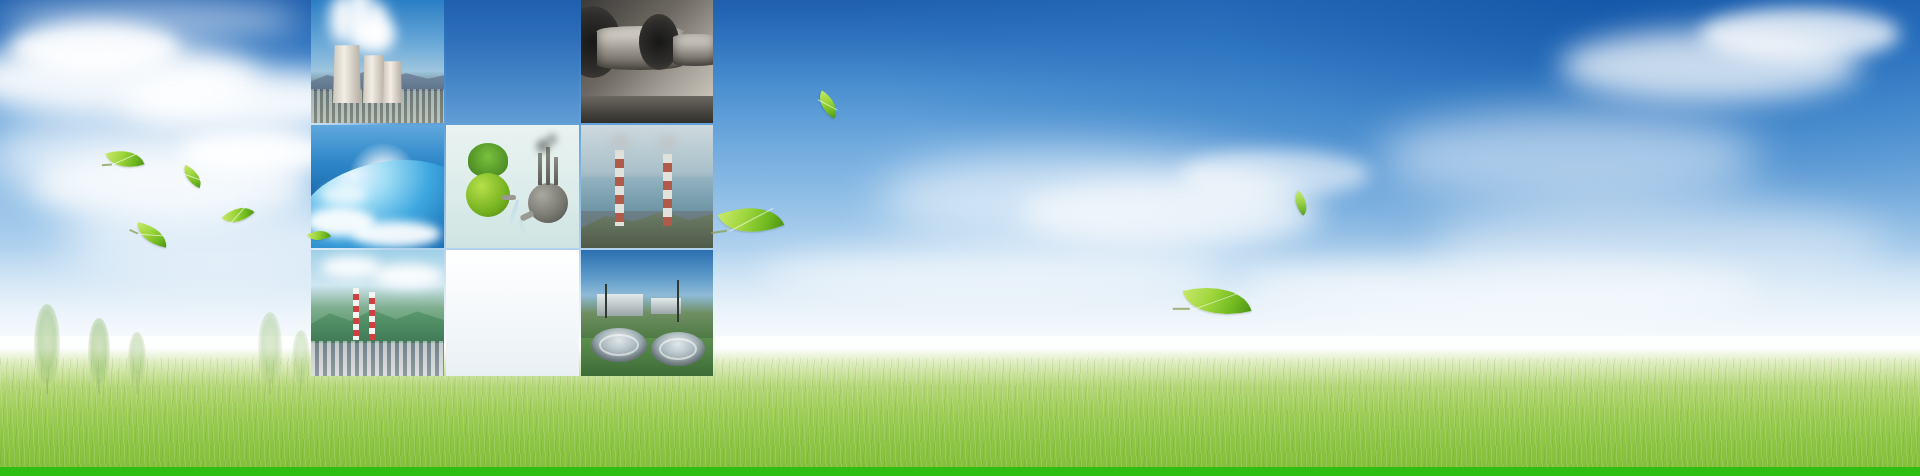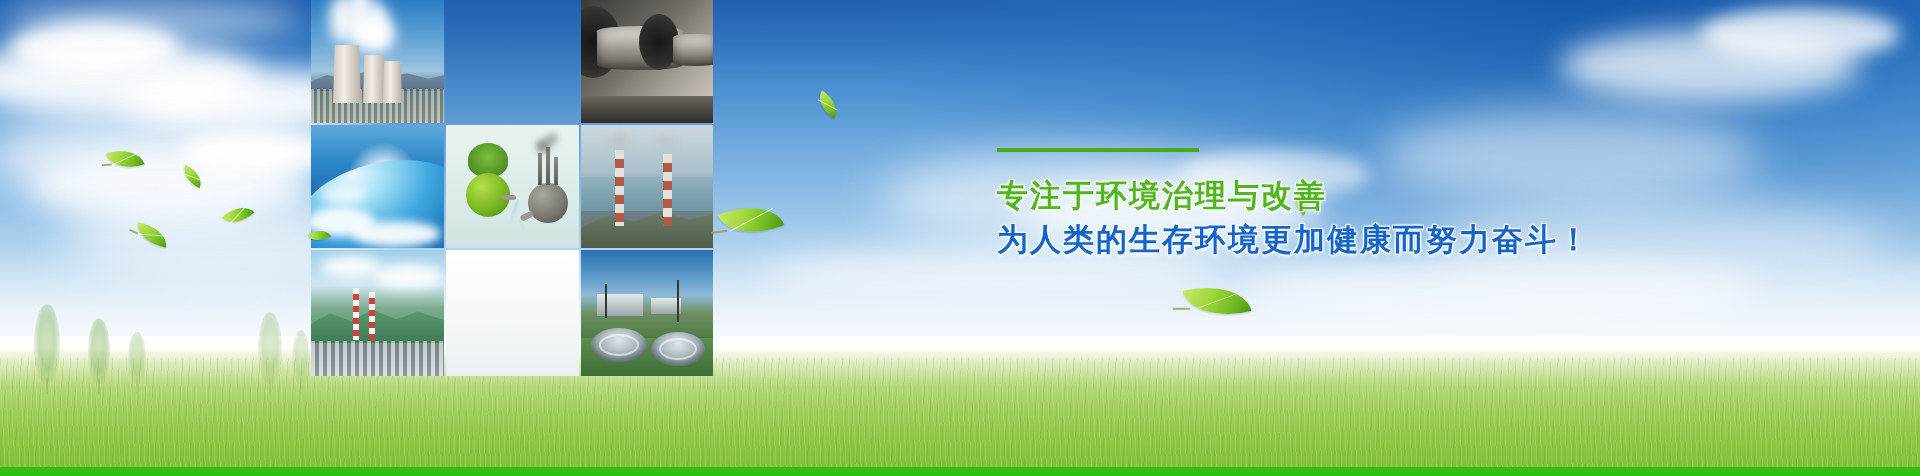--- a/index.html
+++ b/index.html
@@ -392,20 +392,15 @@
   </div>
   <div class="leaf" style="left:1186px; top:283px; width:62px; height:36px; transform:rotate(-14deg);">
     <div class="blade"></div>
       <div class="vein"></div>
       <div class="stem"></div>
   </div>
   <div class="leaf" style="left:1290px; top:196px; width:22px; height:14px; transform:rotate(48deg); opacity:.9;">
     <div class="blade"></div>
   </div>
 
-  <div class="headline">
-    <div class="rule"></div>
-    <div class="line line1">专注于环境治理与改善</div>
-    <div class="line line2">为人类的生存环境更加健康而努力奋斗！</div>
-  </div>
 
   <div class="bottom-bar"></div>
 </div>
 
 </body></html>

